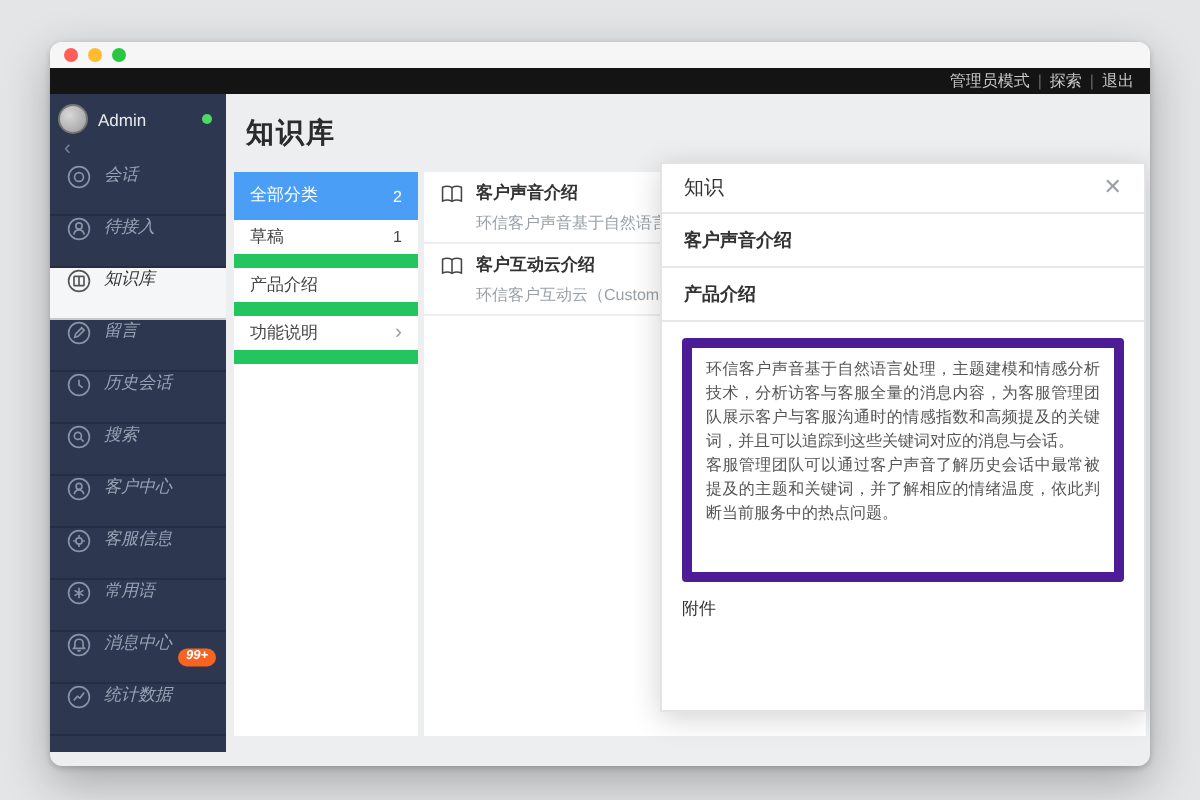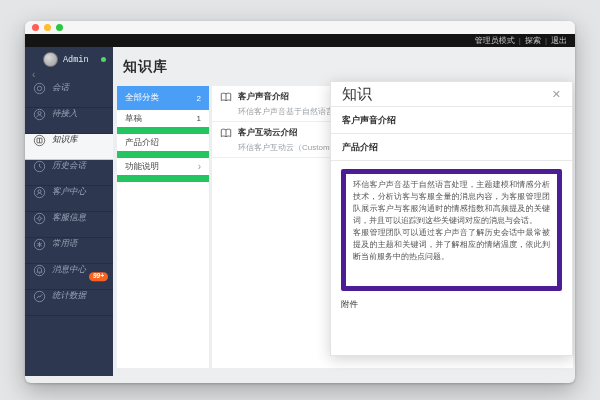--- a/index.html
+++ b/index.html
@@ -20,21 +20,21 @@
   .dot { width:7px; height:7px; border-radius:50%; }
   .dot.red { background:#ff5f57; } .dot.yellow { background:#febc2e; } .dot.green { background:#28c840; }
   
   .adminbar { height:13px; background:#141414; display:flex; align-items:center; justify-content:flex-end; padding-right:8px; font-size:8px; color:#c8c8c8; gap:4px; }
   .adminbar .sep { color:#666; }
   .adminbar span { cursor:default; }
   
   .content { display:flex; height:329px; position:relative; }
   
   .sidebar { width:88px; background:#2d3850; flex:none; color:#99a2b4; position:relative; overflow:hidden; }
-  .user-row { display:flex; align-items:center; padding:5px 7px 2px 18px;font-family:Liberation Mono, monospace; }
+  .user-row { display:flex; align-items:center; padding:5px 7px 2px 4px; }
   .avatar { width:15px; height:15px; border-radius:50%; background:radial-gradient(circle at 35% 35%, #d8d8d8, #9a9a9a); border:1px solid #777; flex:none; }
   .user-name { font-size:8.5px; color:#e8eaee; margin-left:5px; flex:1; }
   .presence { width:5px; height:5px; border-radius:50%; background:#4cd964; flex:none; }
   .collapse { font-size:10px; color:#7b8496; padding:1px 0 2px 7px; line-height:10px; cursor:pointer; }
   .nav { }
   .nav-item { height:26px; display:flex; align-items:flex-start; padding-left:8px; font-size:8.5px; border-bottom:1px solid rgba(0,0,0,.18); cursor:pointer; position:relative;font-style:italic; }
   .nav-item .circ-icon { width:13px; height:13px; flex:none; margin-right:6px; color:#8license0; color:#8a93a6; }
   .nav-item.active { background:#f5f6f8; color:#333; }
   .nav-item.active .circ-icon { color:#555; }
   .badge { position:absolute; right:5px; top:50%; transform:translateY(-50%); background:#f96322; color:#fff; font-size:6.5px; border-radius:7px; padding:1.5px 4px; line-height:1; font-weight:bold; }
@@ -58,21 +58,21 @@
   .book-icon svg { display:block; width:12px; height:10px; }
   .article-title { font-size:8.5px; font-weight:bold; color:#333; white-space:nowrap; overflow:hidden; }
   .article-excerpt { font-size:8px; color:#9aa0a6; margin:3px 0 0 18px; white-space:nowrap; overflow:hidden; }
   
   .overlay {
     position:absolute; left:305px; top:34px; width:243px; height:275px;
     background:#fff; box-shadow:0 3px 14px rgba(0,0,0,.18); border:1px solid #e3e3e3;
     display:flex; flex-direction:column; z-index:5;
   }
   .ov-header { height:25px; flex:none; display:flex; align-items:center; justify-content:space-between; padding:0 11px; border-bottom:1px solid #e8e8e8; }
-  .ov-title { font-size:15px; color:#333; }
+  .ov-title { font-size:10px; color:#333; }
   .ov-close { font-size:11px; color:#9aa0a6; cursor:pointer; line-height:1; }
   .ov-item { height:27px; flex:none; display:flex; align-items:center; padding:0 11px; font-size:9px; font-weight:bold; color:#333; border-bottom:1px solid #e8e8e8; cursor:pointer; }
   .ov-body { margin:8px 10px 0 10px; border:5px solid #4c1d95; border-radius:2px; height:122px; flex:none; padding:5px 7px; overflow:hidden; }
   .ov-body p { font-size:8px; line-height:12px; color:#555; text-align:justify; }
   .ov-attach { margin:8px 10px; font-size:8.5px; color:#333; }
 </style>
 </head>
 <body>
 
 <div class="window">
@@ -128,31 +128,50 @@
           <span class="circ-icon">
             <svg viewBox="0 0 14 14" fill="none" stroke="currentColor" stroke-width="0.9">
                 <circle cx="7" cy="7" r="5.6"></circle>
                 <rect x="4.3" y="4.5" width="5.4" height="5" rx="0.4"></rect>
                 <path d="M7 4.5v5"></path>
               </svg>
           </span>
           <span>知识库</span>
         </div>
 
+        <div class="nav-item">
+          <span class="circ-icon">
+            <svg viewBox="0 0 14 14" fill="none" stroke="currentColor" stroke-width="0.9">
+                <circle cx="7" cy="7" r="5.6"></circle>
+                <path d="M4.7 9.3l.5-1.8 3.3-3.3 1.3 1.3-3.3 3.3z"></path>
+              </svg>
+          </span>
+          <span>留言</span>
+        </div>
 
         <div class="nav-item">
           <span class="circ-icon">
             <svg viewBox="0 0 14 14" fill="none" stroke="currentColor" stroke-width="0.9">
                 <circle cx="7" cy="7" r="5.6"></circle>
                 <path d="M7 4.2V7l2 1.4"></path>
               </svg>
           </span>
           <span>历史会话</span>
         </div>
 
+        <div class="nav-item">
+          <span class="circ-icon">
+            <svg viewBox="0 0 14 14" fill="none" stroke="currentColor" stroke-width="0.9">
+                <circle cx="7" cy="7" r="5.6"></circle>
+                <circle cx="6.4" cy="6.4" r="1.9"></circle>
+                <path d="M7.8 7.8l1.7 1.7"></path>
+              </svg>
+          </span>
+          <span>搜索</span>
+        </div>
 
         <div class="nav-item">
           <span class="circ-icon">
             <svg viewBox="0 0 14 14" fill="none" stroke="currentColor" stroke-width="0.9">
                 <circle cx="7" cy="7" r="5.6"></circle>
                 <circle cx="7" cy="5.6" r="1.6"></circle>
                 <path d="M4.4 9.8c.4-1.5 1.4-2.3 2.6-2.3s2.2.8 2.6 2.3"></path>
               </svg>
           </span>
           <span>客户中心</span>

